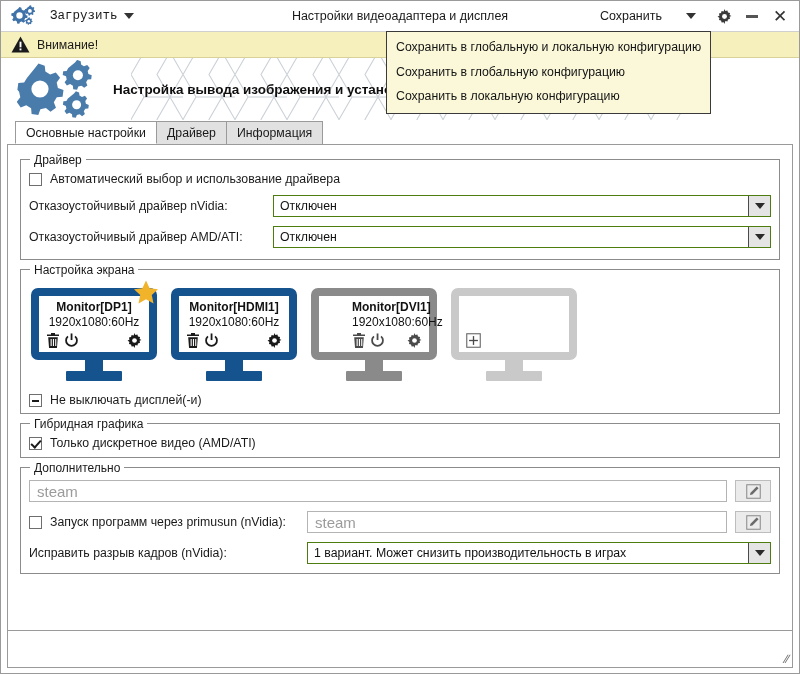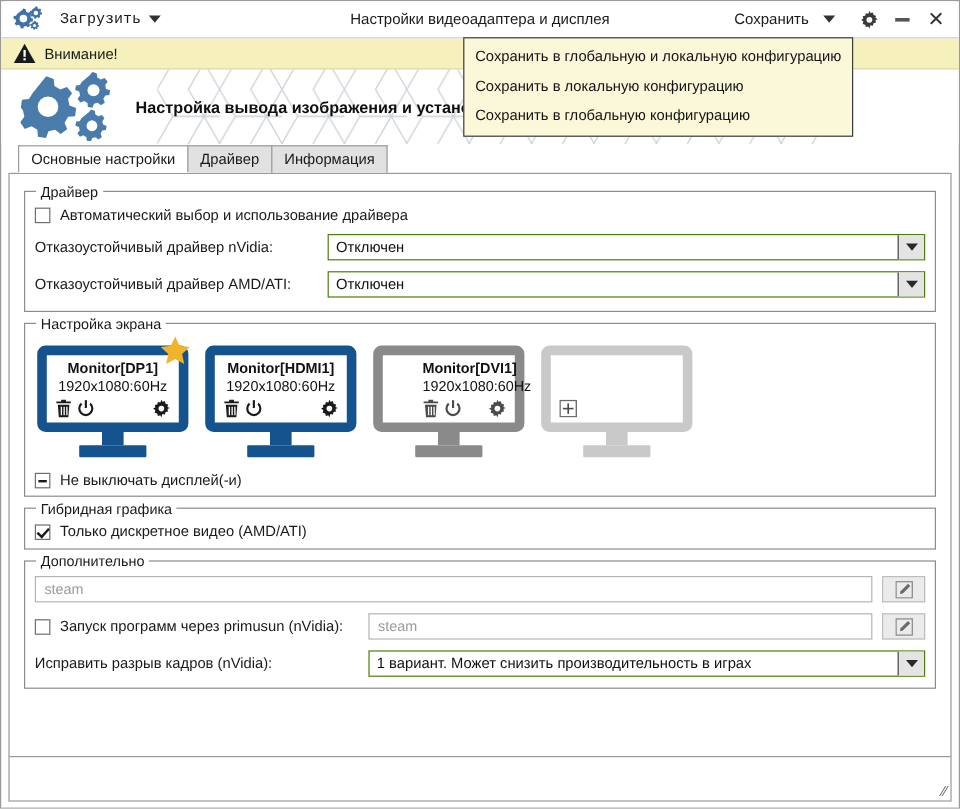--- a/index.html
+++ b/index.html
@@ -60,21 +60,21 @@
     pointer-events: none;
   }
   .tb-right {
     margin-left: auto;
     display: flex; align-items: center;
     gap: 2px;
     z-index: 3;
   }
   .tb-save {
     font-size: 12.5px;
-    display: flex; align-items: center; gap: 12px;
+    display: flex; align-items: center; gap: 24px;
     padding: 3px 5px;
     margin-right: 8px;
     cursor: default;
   }
   .winbtn {
     width: 26px; height: 26px;
     display: flex; align-items: center; justify-content: center;
     color: #3a3a3a;
     cursor: default;
   }
@@ -269,21 +269,21 @@
     border-top: 6px solid #2a2a2a;
   }
 
   .textinput {
     flex: 1 1 auto;
     height: 22px;
     border: 1px solid #b4b4b4;
     background: #ffffff;
     display: flex; align-items: center;
     padding-left: 7px;
-    font-size: 12px;
+    font-size: 15px;
     color: #9b9b9b;
     overflow: hidden;
     white-space: nowrap;
   }
   .editbtn {
     width: 36px; height: 22px;
     margin-left: 8px;
     border: 1px solid #bdbdbd;
     background: #ebebeb;
     display: flex; align-items: center; justify-content: center;
@@ -417,22 +417,22 @@
         <span class="min-glyph"></span>
       </div>
       <div class="winbtn">
         <span class="close-glyph">✕</span>
       </div>
     </div>
   </div>
 
   <div class="dropdown">
     <div class="dropdown-item">Сохранить в глобальную и локальную конфигурацию</div>
+    <div class="dropdown-item">Сохранить в глобальную конфигурацию</div>
     <div class="dropdown-item">Сохранить в локальную конфигурацию</div>
-    <div class="dropdown-item">Сохранить в глобальную конфигурацию</div>
   </div>
 
   <div class="warnbar">
     <svg class="icon-svg" width="19" height="17" viewBox="0 0 20 18">
       <path fill="#1a1a1a" d="M10 0.5 L19.5 17.5 L0.5 17.5 Z"></path>
       <rect x="9" y="6" width="2" height="6" fill="#ffffff"></rect>
       <rect x="9" y="13.2" width="2" height="2" fill="#ffffff"></rect>
     </svg>
     <span class="warn-text">Внимание!</span>
   </div>

